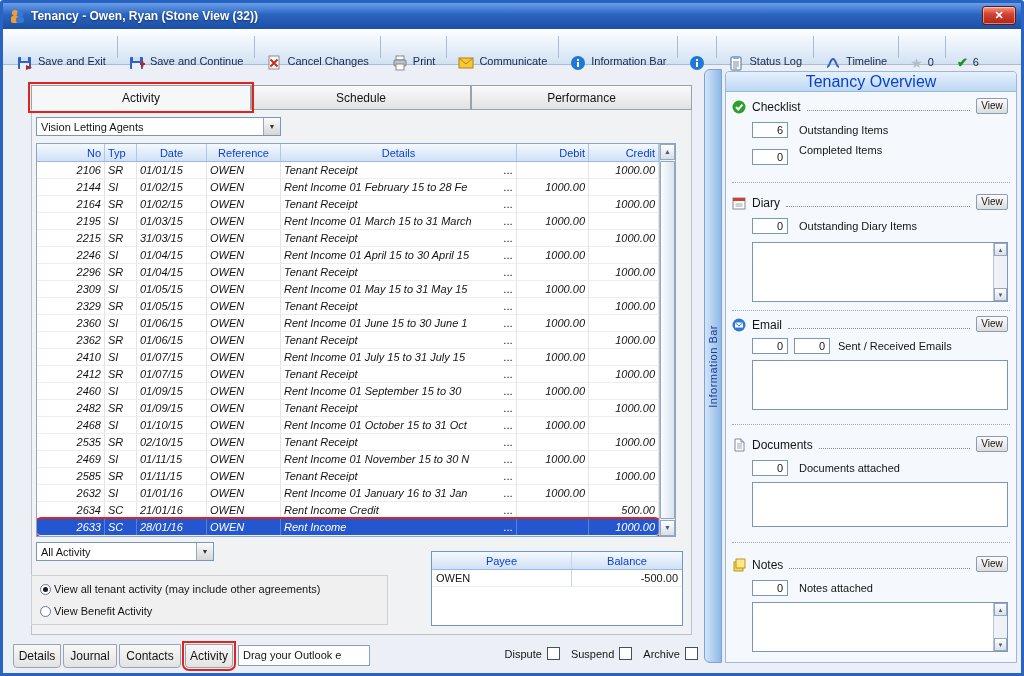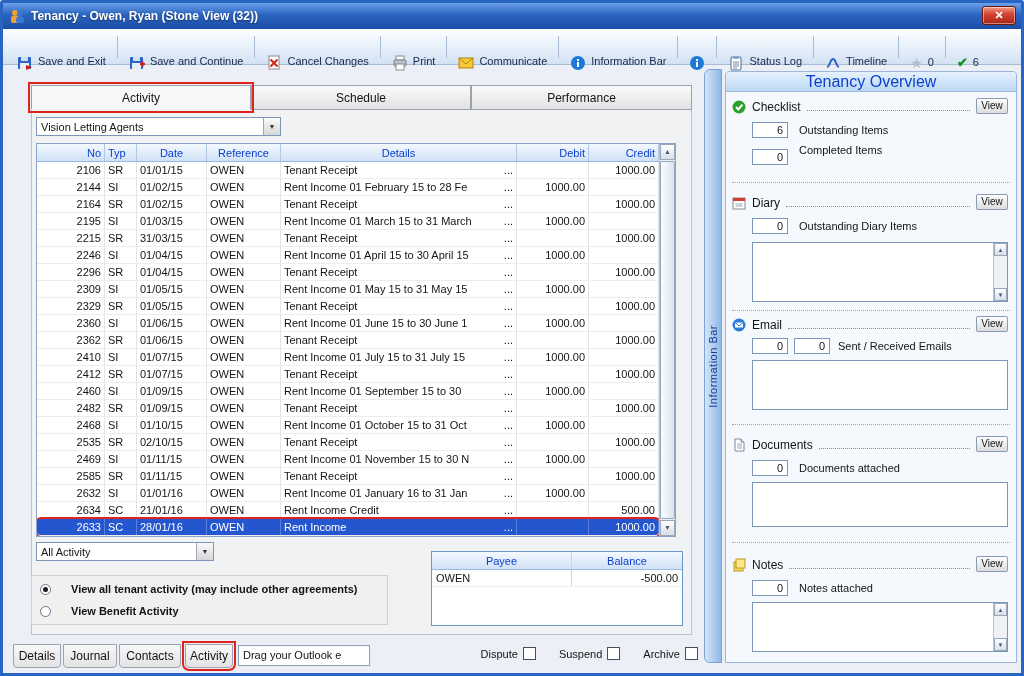--- a/index.html
+++ b/index.html
@@ -30,58 +30,58 @@
   
   .combo{position:absolute;height:19px;background:#fff;border:1px solid #7a96b8;display:flex;align-items:center;z-index:2;}
   .combo .val{flex:1;padding:0 4px;overflow:hidden;white-space:nowrap;}
   .combo .drop{width:17px;height:100%;background:linear-gradient(#fbfbfb,#d6d6d6);border-left:1px solid #9aa8ba;text-align:center;font-size:7px;line-height:17px;color:#333;flex:none;}
 
   
   .atable{position:absolute;left:33px;top:140px;width:640px;height:394px;background:#fff;border:1px solid #88a6c8;display:flex;z-index:2;}
   .grid{flex:1;display:flex;flex-direction:column;overflow:hidden;}
   .thead{display:flex;height:18px;flex:none;background:linear-gradient(#f4f9fe,#cfe1f6);border-bottom:1px solid #9db8dd;color:#0a3fd0;}
   .thead .cell{border-right:1px solid #b0c8e4;}
-  .grid-body{flex:1;overflow:hidden;}
+  .grid-body{flex:1;overflow:hidden;font-style:italic;}
   .trow{display:flex;height:17px;border-bottom:1px solid #ededed;background:#fff;}
   .cell{border-right:1px solid #e4e4e4;padding:0 3px;display:flex;align-items:center;overflow:hidden;white-space:nowrap;}
   .c-no{width:68px;justify-content:flex-end;}
   .c-typ{width:32px;}
   .c-date{width:70px;}
   .c-ref{width:74px;}
   .c-details{flex:1;justify-content:space-between;min-width:0;}
   .grid-body .c-details::after{content:"...";}
   .c-debit{width:72px;justify-content:flex-end;}
   .c-credit{width:70px;justify-content:flex-end;}
   .thead .c-date,.thead .c-ref,.thead .c-details{justify-content:center;}
   .trow.selected{background:#2456cf;color:#fff;border-radius:4px;box-shadow:0 0 0 2px #e0241c;position:relative;z-index:4;}
   .trow.selected .cell{border-right-color:rgba(255,255,255,.25);}
   .vscroll{width:16px;flex:none;background:#eef2f6;border-left:1px solid #b0c4da;position:relative;}
   .sarrow{position:absolute;left:0;width:15px;height:16px;background:linear-gradient(#fefefe,#d8dfe8);border:1px solid #98a8bc;color:#4a5a70;font-size:7px;text-align:center;line-height:14px;}
   .sup{top:0;}.sdown{bottom:0;}
   .sthumb{position:absolute;left:0;top:17px;bottom:17px;width:15px;background:linear-gradient(90deg,#fbfdff,#d9e4f0);border:1px solid #98a8bc;border-radius:1px;}
 
   
   .radio-group{position:absolute;left:28px;top:572px;width:357px;height:50px;background:#f0f0f0;border:1px solid #cfcfcf;padding:7px 8px;display:flex;flex-direction:column;justify-content:space-between;z-index:2;}
-  .radio-row{display:flex;align-items:center;gap:20px;font-weight:bold;}
+  .radio-row{display:flex;align-items:center;gap:3px;}
   .radio{width:11px;height:11px;border-radius:50%;border:1px solid #68788c;background:#fff;position:relative;flex:none;}
   .radio.checked::after{content:"";position:absolute;inset:2px;border-radius:50%;background:#1c1c1c;}
   .payee{position:absolute;left:428px;top:548px;width:252px;height:75px;background:#fff;border:1px solid #6a96c8;display:flex;flex-direction:column;z-index:2;text-align:center;}
   .p-head{display:flex;height:18px;flex:none;background:linear-gradient(#f4f9fe,#cfe1f6);border-bottom:1px solid #9db8dd;color:#0a3fd0;}
   .p-row{display:flex;height:17px;flex:none;border-bottom:1px solid #ededed;}
   .p-name{width:140px;border-right:1px solid #c4d6ea;padding:0 4px;display:flex;align-items:center;}
   .p-bal{flex:1;padding:0 4px;display:flex;align-items:center;justify-content:flex-end;}
   .p-head .p-name,.p-head .p-bal{justify-content:center;}
   .p-fill{flex:1;}
 
   
   .btab{position:absolute;top:641px;height:24px;background:linear-gradient(#f8f8f8,#e3e3e3);border:1px solid #9aa4b0;border-radius:0 0 4px 4px;display:flex;align-items:center;justify-content:center;padding:0 6px;font-size:12px;}
   .outlook{position:absolute;left:235px;top:642px;width:132px;height:21px;background:#fff;border:1px solid #8aa0b8;padding:3px 4px;overflow:hidden;white-space:nowrap;}
   .flags{position:absolute;left:455px;top:644px;width:240px;display:flex;align-items:center;justify-content:flex-end;gap:5px;}
   .fbox{width:13px;height:13px;background:#fff;border:1px solid #44505e;flex:none;}
-  .flabel{margin-left:18px;text-align:right;}
+  .flabel{margin-left:6px;text-align:right;}
 
   
   .infostrip{position:absolute;left:701px;top:66px;width:18px;height:594px;background:linear-gradient(90deg,#d4e5f8,#8fb8e6);border:1px solid #7aa4d4;border-radius:6px 0 0 6px;display:flex;align-items:center;justify-content:center;}
   .infostrip span{writing-mode:vertical-rl;transform:rotate(180deg);color:#1a3c94;font-size:11px;letter-spacing:.5px;}
   .overview{position:absolute;left:722px;top:68px;width:292px;height:592px;background:#f5f9fe;border:1px solid #9ab8dc;border-radius:4px 4px 0 0;}
   .ov-header{height:20px;background:linear-gradient(#e6f1fd,#bcd8f2);border-bottom:1px solid #9ab8dc;border-radius:4px 4px 0 0;display:flex;align-items:center;justify-content:center;color:#0a3fd0;font-size:16px;}
   .sec-head{position:absolute;left:6px;right:8px;height:16px;display:flex;align-items:flex-end;gap:6px;}
   .sicon{display:inline-flex;width:14px;height:14px;flex:none;}
   .sicon svg{width:14px;height:14px;}
   .sec-label{font-size:12px;line-height:14px;}

